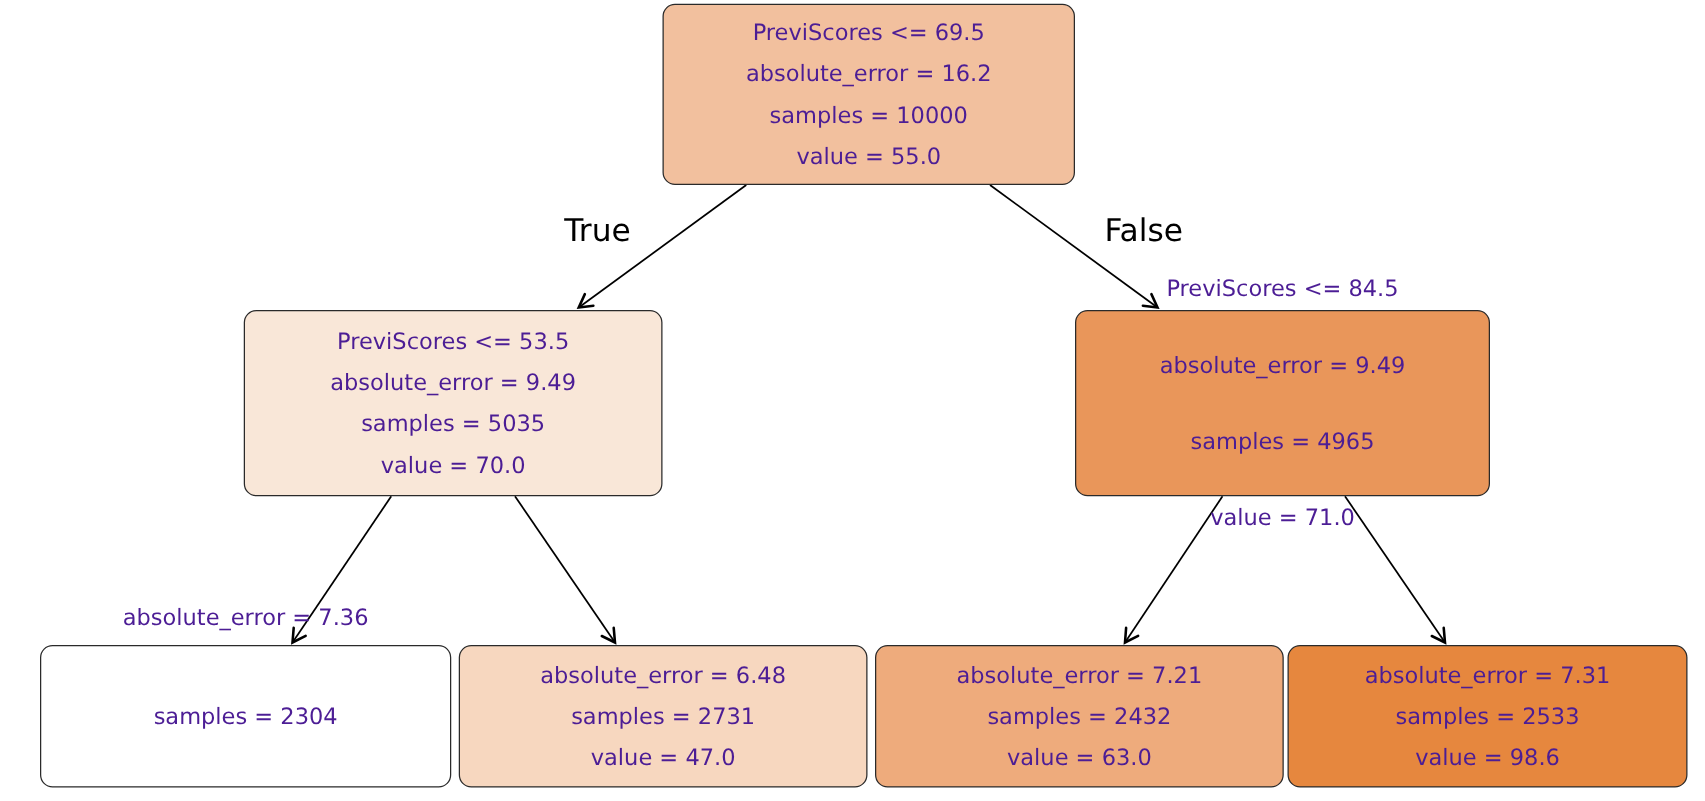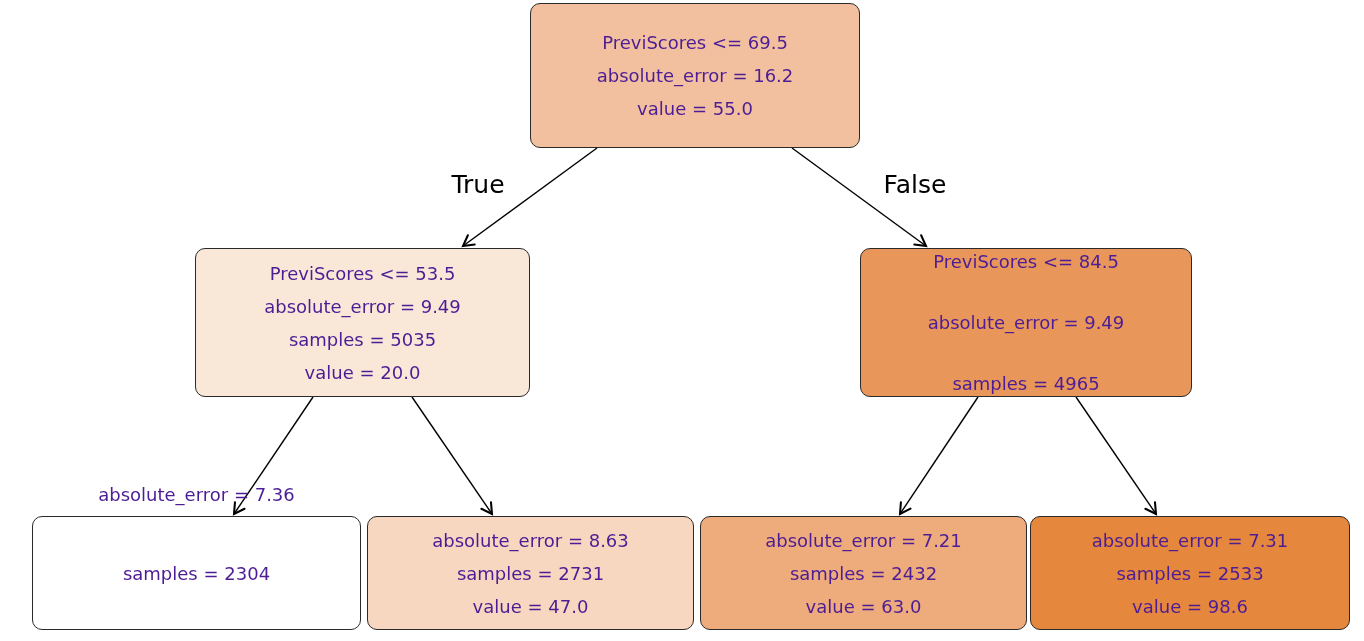--- a/index.html
+++ b/index.html
@@ -69,47 +69,49 @@
     <line x1="792" y1="148" x2="926" y2="246" stroke="#000000" stroke-width="1.4" marker-end="url(#ah)"></line>
     <line x1="313" y1="397" x2="234" y2="514" stroke="#000000" stroke-width="1.4" marker-end="url(#ah)"></line>
     <line x1="412" y1="397" x2="492" y2="514" stroke="#000000" stroke-width="1.4" marker-end="url(#ah)"></line>
     <line x1="978" y1="397" x2="900" y2="514" stroke="#000000" stroke-width="1.4" marker-end="url(#ah)"></line>
     <line x1="1076" y1="397" x2="1156" y2="514" stroke="#000000" stroke-width="1.4" marker-end="url(#ah)"></line>
   </svg>
 
   <div class="node" id="node-root" style="background-color: rgb(242, 192, 158);">
     <div>PreviScores &lt;= 69.5</div>
     <div>absolute_error = 16.2</div>
+    <div>samples = 10000</div>
     <div>value = 55.0</div>
   </div>
 
   <div class="edge-label" id="label-false">False</div>
   <div class="edge-label" id="label-true">True</div>
 
   <div class="node" id="node-left" style="background-color: rgb(249, 231, 216);">
     <div>PreviScores &lt;= 53.5</div>
     <div>absolute_error = 9.49</div>
     <div>samples = 5035</div>
-    <div>value = 20.0</div>
+    <div>value = 70.0</div>
   </div>
 
   <div class="node" id="node-right" style="background-color: rgb(233, 150, 90); gap: 28px;">
     <div>PreviScores &lt;= 84.5</div>
     <div>absolute_error = 9.49</div>
     <div>samples = 4965</div>
+    <div>value = 71.0</div>
   </div>
 
   <div class="node" id="node-leaf1" style="background-color: rgb(255, 255, 255); gap: 46px;">
     <div>absolute_error = 7.36</div>
     <div>samples = 2304</div>
     <div>value = 20.5</div>
   </div>
 
   <div class="node" id="node-leaf2" style="background-color: rgb(247, 215, 191);">
-    <div>absolute_error = 8.63</div>
+    <div>absolute_error = 6.48</div>
     <div>samples = 2731</div>
     <div>value = 47.0</div>
   </div>
 
   <div class="node" id="node-leaf3" style="background-color: rgb(238, 171, 124);">
     <div>absolute_error = 7.21</div>
     <div>samples = 2432</div>
     <div>value = 63.0</div>
   </div>
 

